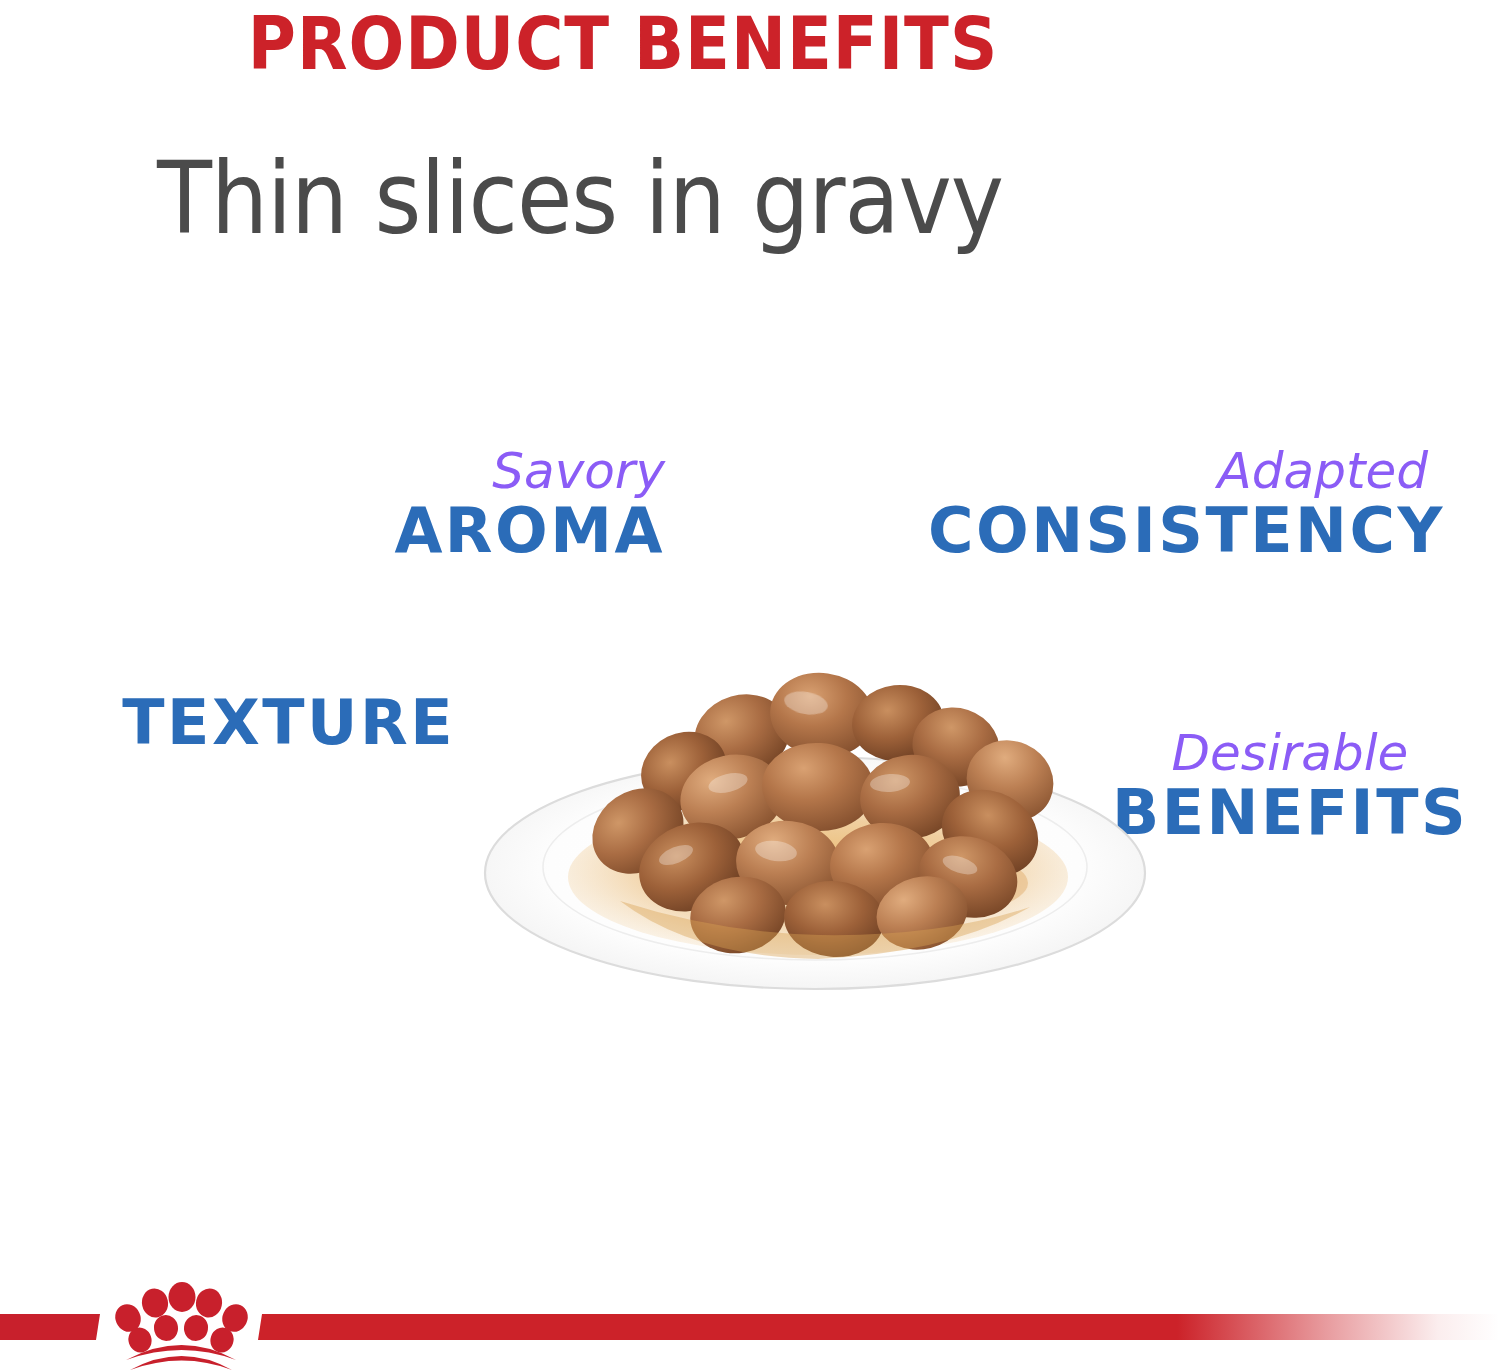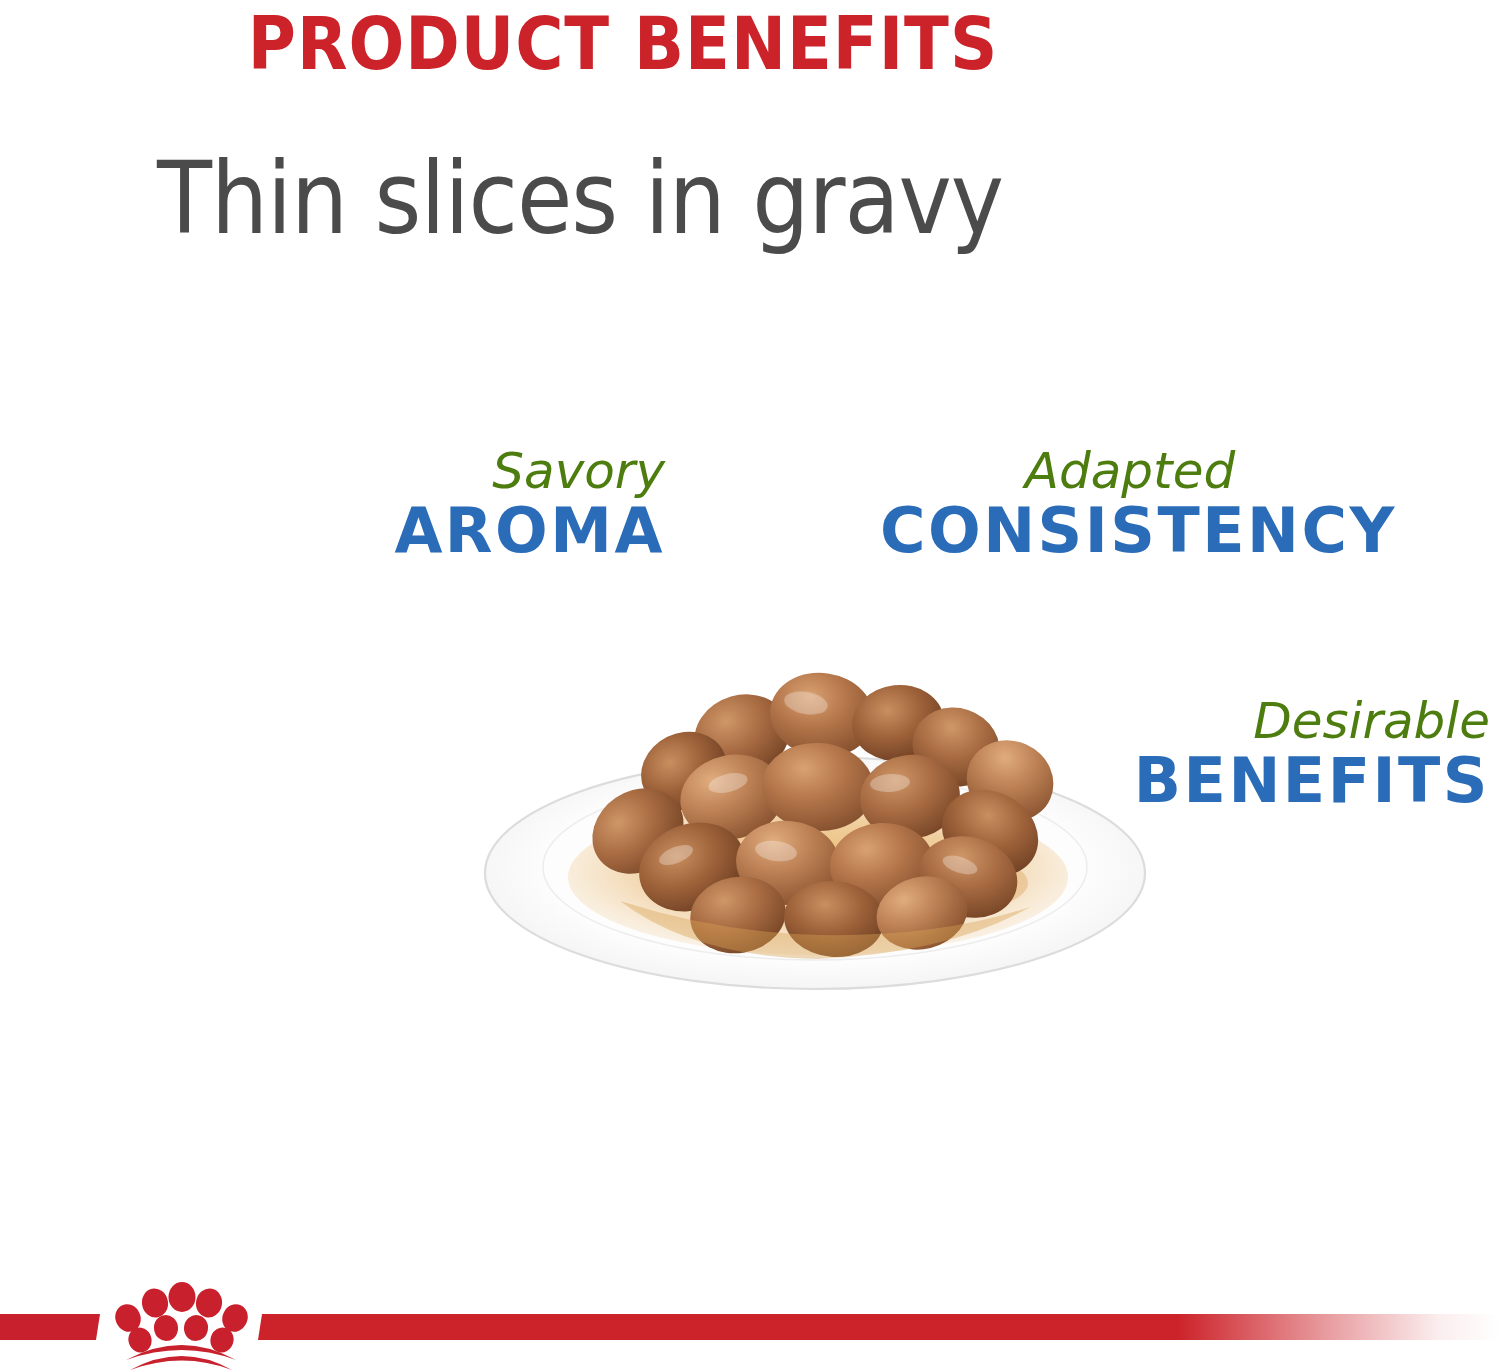--- a/index.html
+++ b/index.html
@@ -57,37 +57,37 @@
     position: absolute;
     white-space: nowrap;
   }
   .benefit .adj {
     display: block;
     font-family: "DejaVu Sans", sans-serif;
     font-style: italic;
     font-weight: 400;
     font-size: 50px;
     line-height: 58px;
-    color: #4d7c0f;
+    color: #8b5cf6;
     letter-spacing: 0px;
   }
   .benefit .noun {
     display: block;
     font-family: "DejaVu Sans", sans-serif;
     font-weight: 700;
     font-size: 62px;
     line-height: 62px;
     color: #2B6CB8;
     letter-spacing: 2.5px;
   }
 
   #benefit-aroma       { left: 265px;  top: 442px;  width: 400px; text-align: right; }
-  #benefit-consistency { left: 880px;  top: 442px;  width: 500px; text-align: center; }
+  #benefit-consistency { left: 928px;  top: 442px;  width: 500px; text-align: right; }
   #benefit-texture     { left: 55px;   top: 692px;  width: 400px; text-align: right; }
-  #benefit-flavors     { left: 1090px; top: 692px;  width: 400px; text-align: right; }
+  #benefit-flavors     { left: 1090px; top: 724px;  width: 400px; text-align: center; }
 
   
   #food-photo {
     position: absolute;
     left: 470px;
     top: 615px;
     width: 690px;
     height: 390px;
   }
   #food-photo svg { display: block; width: 100%; height: 100%; }
@@ -124,20 +124,21 @@
     <span class="adj">Savory</span>
     <span class="noun">AROMA</span>
   </div>
 
   <div class="benefit" id="benefit-consistency">
     <span class="adj">Adapted</span>
     <span class="noun">CONSISTENCY</span>
   </div>
 
   <div class="benefit" id="benefit-texture">
+    <span class="noun">TEXTURE</span>
   </div>
 
   <div class="benefit" id="benefit-flavors">
     <span class="adj">Desirable</span>
     <span class="noun">BENEFITS</span>
   </div>
 
   <div id="food-photo">
     <svg viewBox="0 0 690 390" xmlns="http://www.w3.org/2000/svg">
       <defs>

